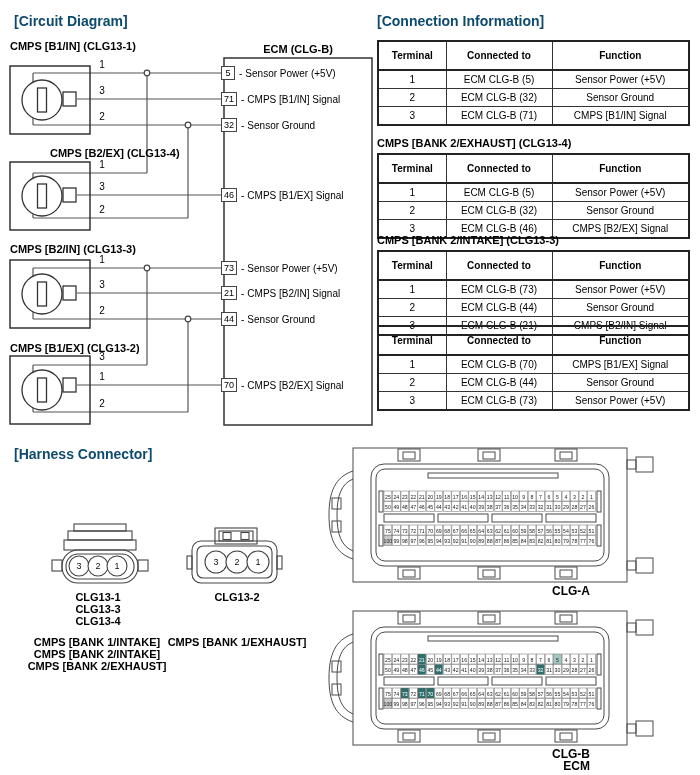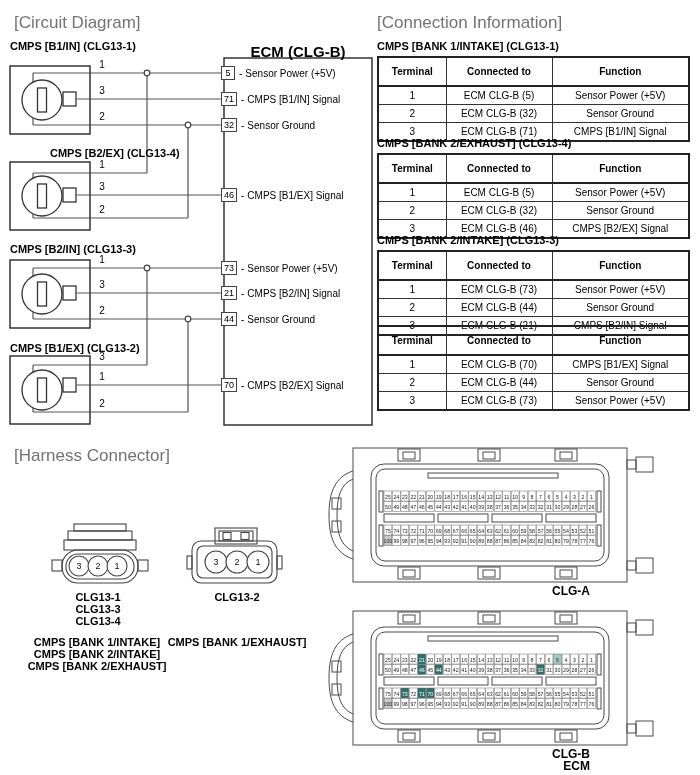--- a/index.html
+++ b/index.html
@@ -1,21 +1,21 @@
 <!DOCTYPE html>
 <html><head>
 <meta charset="utf-8">
 <style>
   html,body{margin:0;padding:0;background:#fff;}
   .page{position:relative;width:700px;height:775px;background:#fff;overflow:hidden;
         font-family:"Liberation Sans", sans-serif;color:#000;}
   .abs{position:absolute;}
-  .sec-title{font-size:17px;color:#737373;white-space:nowrap;}
+  .sec-title{font-size:14px;color:#0c4a6e;white-space:nowrap;font-weight:bold;}
   .conn-title{font-size:11px;font-weight:bold;white-space:nowrap;}
-  .ecm-title{font-size:15px;font-weight:bold;text-align:center;width:148px;}
+  .ecm-title{font-size:11px;font-weight:bold;text-align:center;width:148px;}
   .pin-num{font-size:10px;width:14px;text-align:center;}
   .ecm-pin{display:flex;align-items:center;height:14px;font-size:10px;white-space:nowrap;}
   .ecm-pin .num{display:inline-block;border:1px solid #444;background:#fff;min-width:8px;
                 padding:0 2px;text-align:center;font-size:9px;height:12px;line-height:12px;}
   .ecm-pin .dash{margin:0 3px 0 4px;}
   .table-block{position:absolute;left:377px;width:311px;}
   .table-title{font-size:11px;font-weight:bold;margin-bottom:4px;white-space:nowrap;}
   table.conn{border-collapse:collapse;width:311px;table-layout:fixed;border:2px solid #222;}
   table.conn th{border:1px solid #333;border-bottom:2px solid #222;font-size:10px;font-weight:bold;
                 text-align:center;height:19px;padding:4px;}
@@ -148,21 +148,20 @@
       </div>
       <div class="abs ecm-pin" style="left: 221px; top: 378px;">
         <span class="num">70</span>
         <span class="dash">-</span>
         <span>CMPS [B2/EX] Signal</span>
       </div>
     </div>
 
   <div id="connection-tables">
       <div class="table-block" style="top: 40px;">
-        <div class="table-title">CMPS [BANK 1/INTAKE] (CLG13-1)</div>
         <table class="conn">
           <colgroup>
             <col style="width: 68px;">
             <col style="width: 106px;">
             <col style="width: 137px;">
           </colgroup>
           <thead>
             <tr>
               <th>Terminal</th>
               <th>Connected to</th>

